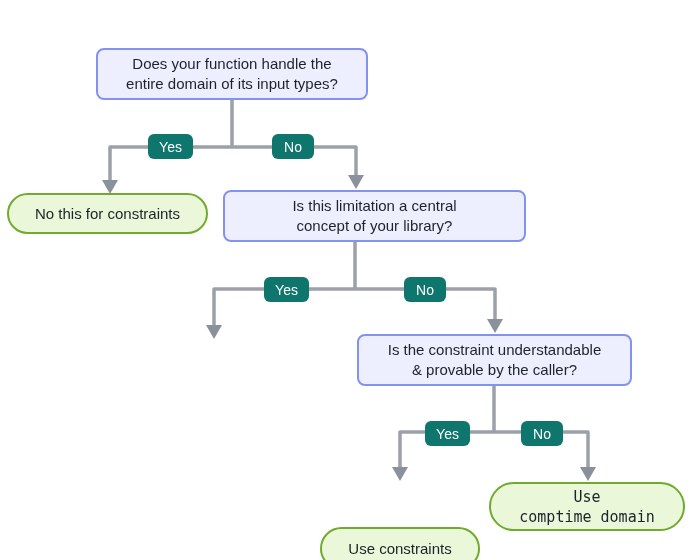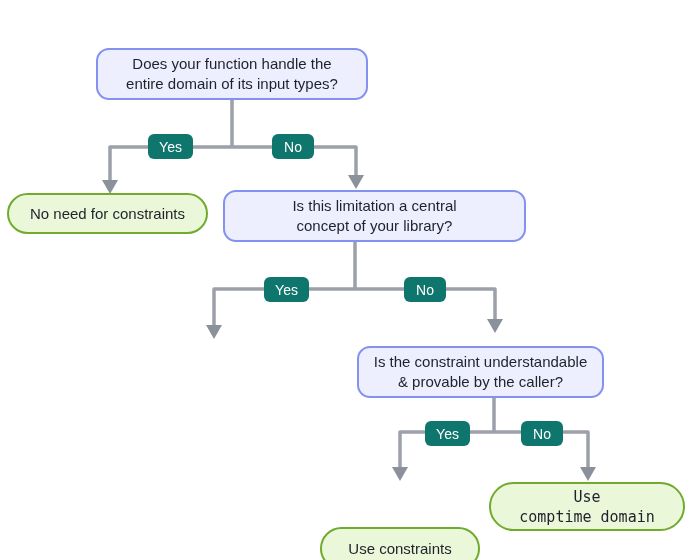--- a/index.html
+++ b/index.html
@@ -16,21 +16,21 @@
     left: 0; top: 0;
     width: 700px; height: 560px;
     z-index: 0;
   }
   .qbox {
     position: absolute;
     z-index: 1;
     box-sizing: border-box;
     background: #EDEFFE;
     border: 2px solid #8391F0;
-    border-radius: 13px;
+    border-radius: 8px;
     display: flex;
     align-items: center;
     justify-content: center;
     text-align: center;
     font-size: 15px;
     line-height: 20px;
     color: #1D222B;
     white-space: pre-line;
   }
   .apill {
@@ -63,21 +63,21 @@
     border-radius: 6px;
     display: flex;
     align-items: center;
     justify-content: center;
     font-size: 14px;
     font-weight: 500;
   }
   
   #q1 { left: 96px;  top: 48px;  width: 272px; height: 52px; }
   #q2 { left: 223px; top: 190px; width: 303px; height: 52px; }
-  #q3 { left: 357px; top: 346px; width: 247px; height: 52px; }
+  #q3 { left: 357px; top: 334px; width: 275px; height: 52px; }
   
   #a1 { left: 7px;   top: 193px; width: 201px; height: 41px; }
   #a2 { left: 113px; top: 340px; width: 200px; height: 42px; }
   #a3 { left: 320px; top: 482px; width: 160px; height: 43px; margin-top: 45px; }
   #a4 { left: 489px; top: 482px; width: 196px; height: 49px; }
   
   #yes1 { left: 148px; top: 134px; width: 45px; height: 25px; }
   #no1  { left: 272px; top: 134px; width: 42px; height: 25px; }
   #yes2 { left: 264px; top: 277px; width: 45px; height: 25px; }
   #no2  { left: 404px; top: 277px; width: 42px; height: 25px; }
@@ -107,21 +107,21 @@
 
   <div id="q1" class="qbox">Does your function handle the
 entire domain of its input types?</div>
 
   <div id="q2" class="qbox">Is this limitation a central
 concept of your library?</div>
 
   <div id="q3" class="qbox">Is the constraint understandable
 &amp; provable by the caller?</div>
 
-  <div id="a1" class="apill">No need for constraints</div>
+  <div id="a1" class="apill">No this for constraints</div>
 
 
   <div id="a3" class="apill">Use constraints</div>
 
   <div id="a4" class="apill mono">Use
 comptime domain</div>
 
   <div id="yes1" class="elabel">Yes</div>
   <div id="no1" class="elabel">No</div>
 

